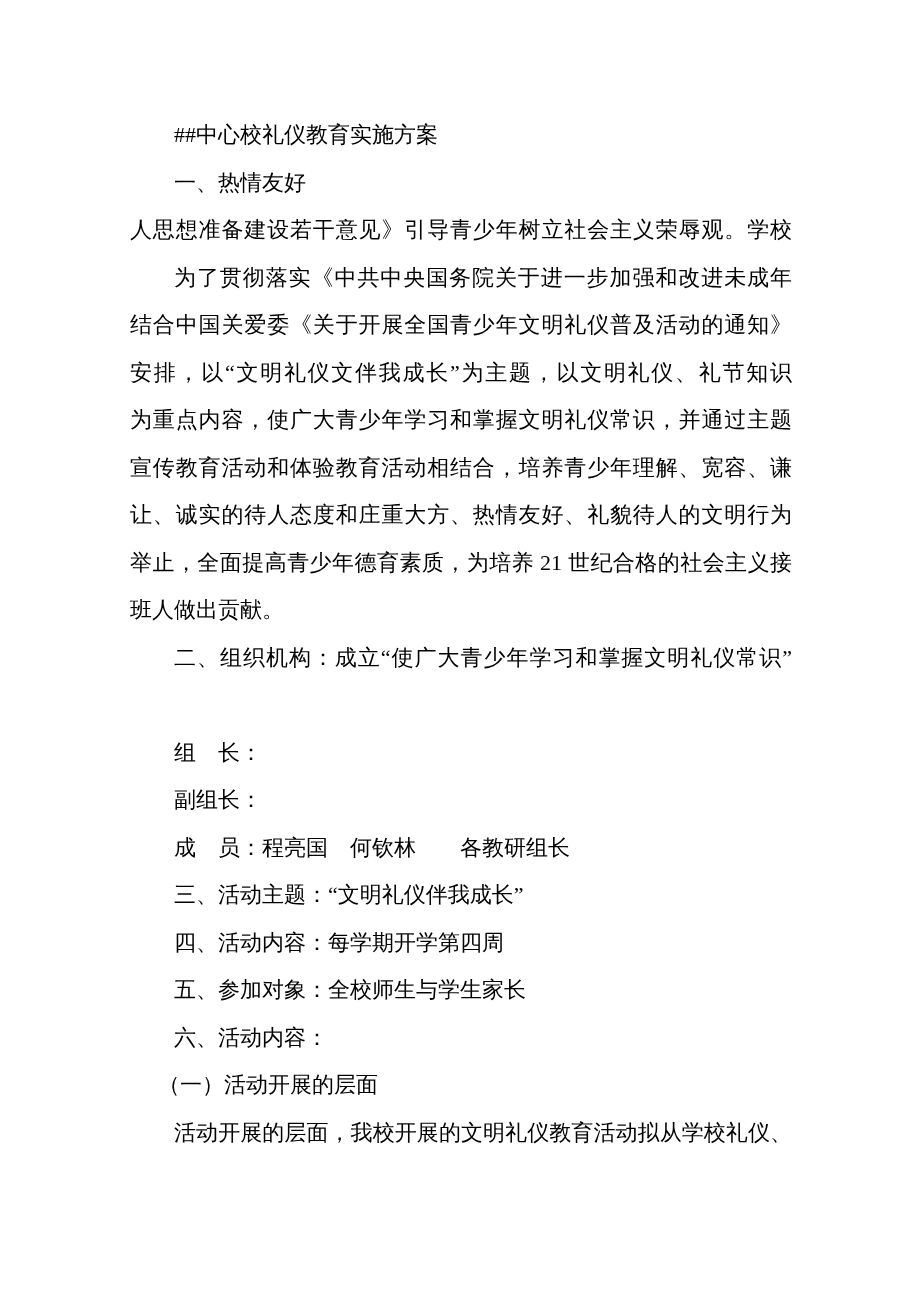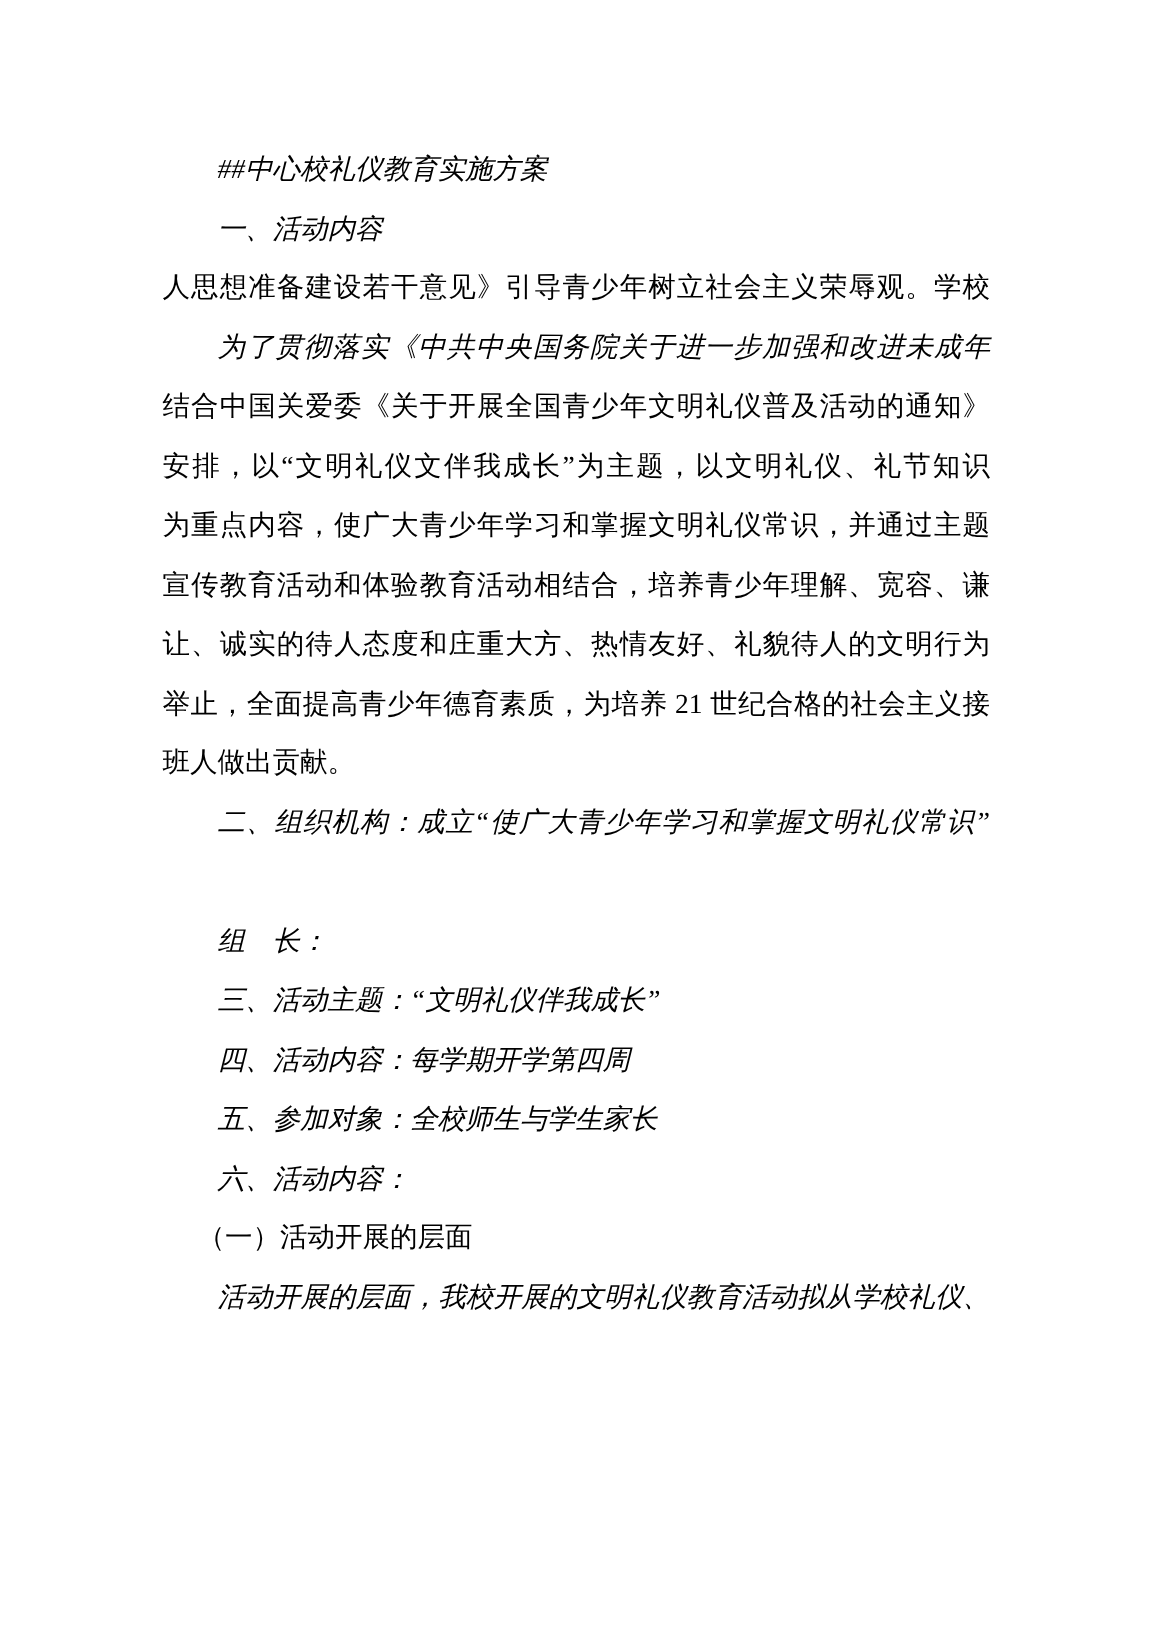--- a/index.html
+++ b/index.html
@@ -25,51 +25,52 @@
   .ln {
     height: 47.5px;
     line-height: 47.5px;
     font-size: 22px;
     font-weight: normal;
     white-space: nowrap;
     color: #000000;
   }
   .ind {
     text-indent: 44px;
-    font-style: italic;
   }
   .ind-sm {
     text-indent: 28px;
   }
   .just {
     white-space: normal;
     text-align: justify;
     text-align-last: justify;
     text-justify: inter-character;
   }
 </style>
 </head>
 <body>
 
 <div class="page">
   <div class="doc-body">
     <div class="ln ind">##中心校礼仪教育实施方案</div>
-    <div class="ln ind">一、活动内容</div>
+    <div class="ln ind">一、热情友好</div>
     <div class="ln just">人思想准备建设若干意见》引导青少年树立社会主义荣辱观。学校</div>
     <div class="ln ind just">为了贯彻落实《中共中央国务院关于进一步加强和改进未成年</div>
     <div class="ln just">结合中国关爱委《关于开展全国青少年文明礼仪普及活动的通知》</div>
     <div class="ln just">安排，以“文明礼仪文伴我成长”为主题，以文明礼仪、礼节知识</div>
     <div class="ln just">为重点内容，使广大青少年学习和掌握文明礼仪常识，并通过主题</div>
     <div class="ln just">宣传教育活动和体验教育活动相结合，培养青少年理解、宽容、谦</div>
     <div class="ln just">让、诚实的待人态度和庄重大方、热情友好、礼貌待人的文明行为</div>
     <div class="ln just">举止，全面提高青少年德育素质，为培养 21 世纪合格的社会主义接</div>
     <div class="ln">班人做出贡献。</div>
     <div class="ln ind just">二、组织机构：成立“使广大青少年学习和掌握文明礼仪常识”</div>
     <div class="ln"></div>
     <div class="ln ind">组　长：</div>
+    <div class="ln ind">副组长：</div>
+    <div class="ln ind">成　员：程亮国　何钦林　　各教研组长</div>
     <div class="ln ind">三、活动主题：“文明礼仪伴我成长”</div>
     <div class="ln ind">四、活动内容：每学期开学第四周</div>
     <div class="ln ind">五、参加对象：全校师生与学生家长</div>
     <div class="ln ind">六、活动内容：</div>
     <div class="ln ind-sm">（一）活动开展的层面</div>
     <div class="ln ind just">活动开展的层面，我校开展的文明礼仪教育活动拟从学校礼仪、</div>
   </div>
 </div>
 
 </body></html>

